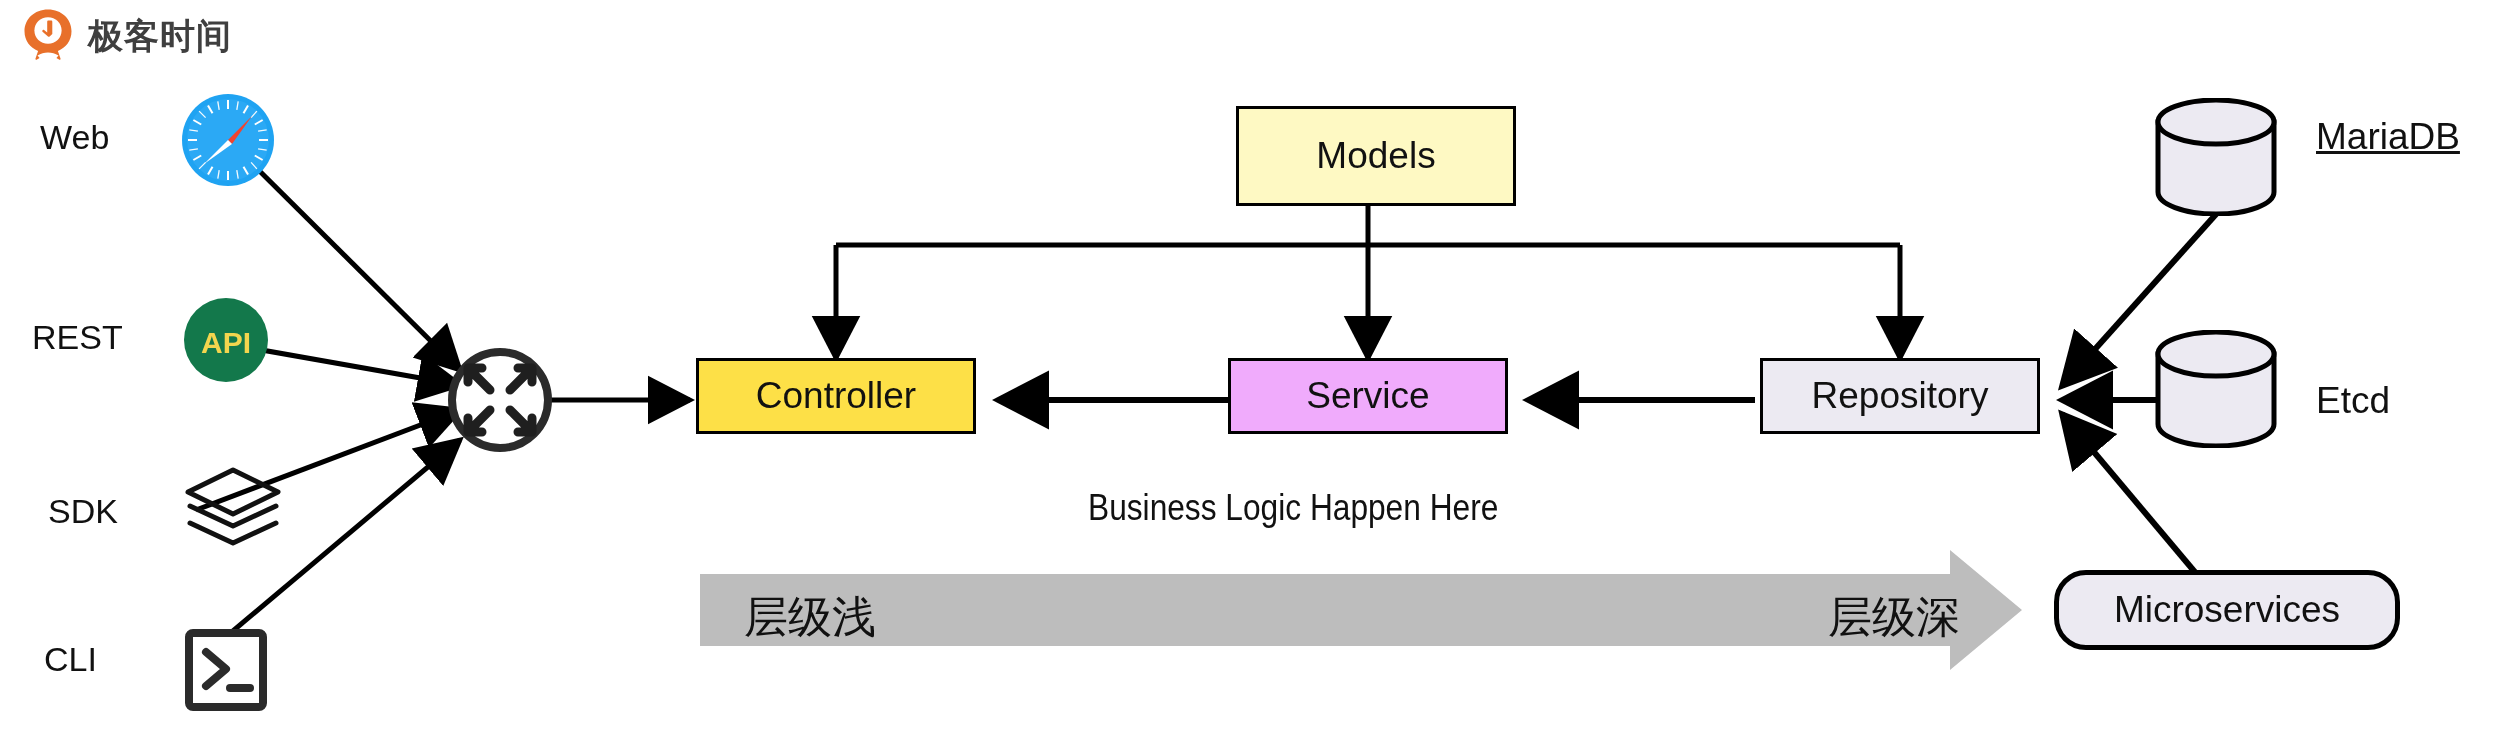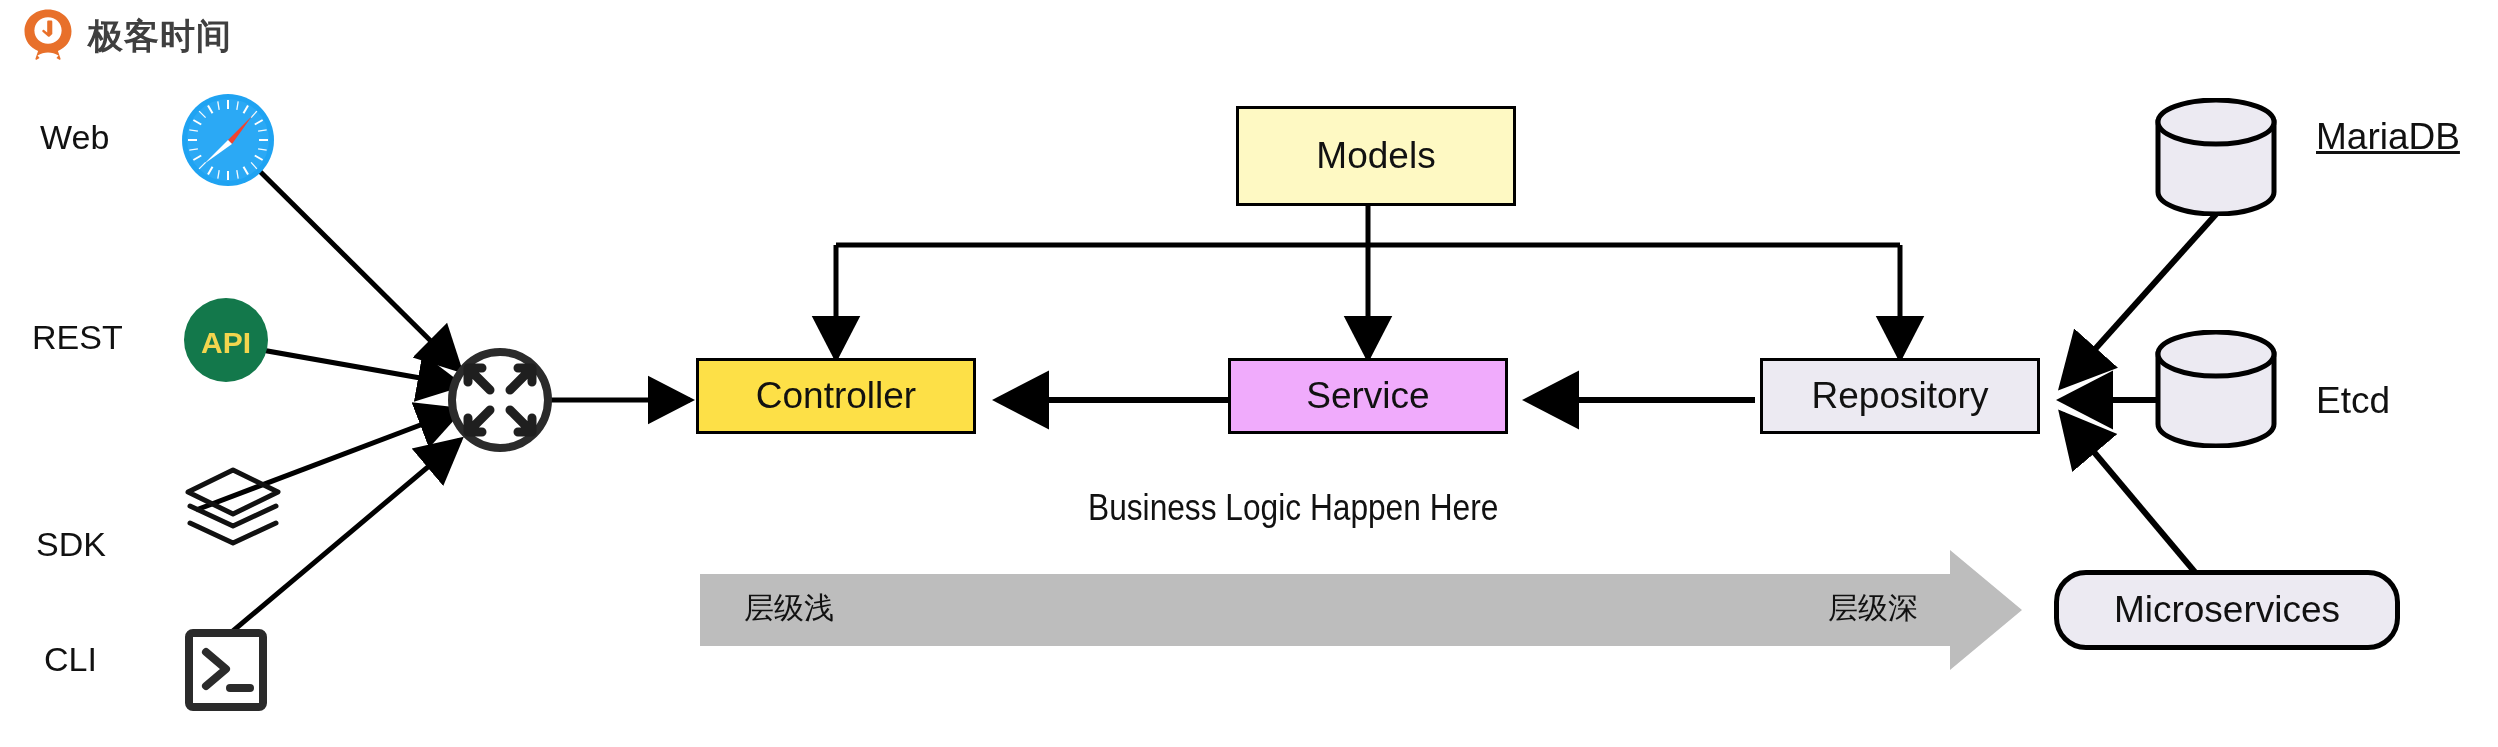--- a/index.html
+++ b/index.html
@@ -22,21 +22,21 @@
   
   .nodebox{position:absolute;box-sizing:border-box;border:3px solid #000;
            display:flex;align-items:center;justify-content:center;
            font-size:37px;color:#111;background:#fff;}
   .nodebox.rounded{border-radius:32px;}
 
   
   .caption{position:absolute;font-size:36px;color:#111;white-space:nowrap;}
   .caption.cond{font-family:"Liberation Sans Narrow","Liberation Sans",sans-serif;
                 transform:scaleX(0.88);transform-origin:left center;}
-  .cjk{font-family:"DejaVu Sans","Liberation Sans",sans-serif;font-size:30px;color:#111;
+  .cjk{font-family:"DejaVu Sans","Liberation Sans",sans-serif;font-size:44px;color:#111;
        position:absolute;white-space:nowrap;}
   .dblabel{position:absolute;font-size:37px;color:#111;white-space:nowrap;}
 </style>
 </head>
 <body>
 
 <div id="stage">
 
   <div class="abs" id="brand">
     <svg class="mark" viewBox="0 0 52 56">
@@ -125,21 +125,21 @@
     <path d="M72 24 L48 48 L52 52 Z" fill="#F2432E"></path>
     <path d="M24 72 L48 48 L52 52 Z" fill="#ffffff"></path>
   </svg>
 
   <div class="abs client-label" style="left:32px;top:318px;">REST</div>
   <svg class="client-icon" style="left:182px;top:296px;" width="88" height="88" viewBox="0 0 88 88">
     <circle cx="44" cy="44" r="42" fill="#13784B"></circle>
     <text x="44" y="57" text-anchor="middle" font-family="Liberation Sans, sans-serif" font-size="30" font-weight="bold" fill="#F3D54E">API</text>
   </svg>
 
-  <div class="abs client-label" style="left:36px;top:492px;margin-top:33px;">SDK</div>
+  <div class="abs client-label" style="left:48px;top:492px;">SDK</div>
   <svg class="client-icon" style="left:178px;top:462px;" width="110" height="92" viewBox="0 0 110 92">
     <g fill="none" stroke="#111" stroke-width="5" stroke-linejoin="round" stroke-linecap="round">
       <path d="M55 8 L100 30 L55 52 L10 30 Z"></path>
       <path d="M12 44 L55 64 L98 44"></path>
       <path d="M12 61 L55 81 L98 61"></path>
     </g>
   </svg>
 
   <div class="abs client-label" style="left:44px;top:640px;">CLI</div>
   <svg class="client-icon" style="left:184px;top:628px;" width="84" height="84" viewBox="0 0 84 84">

